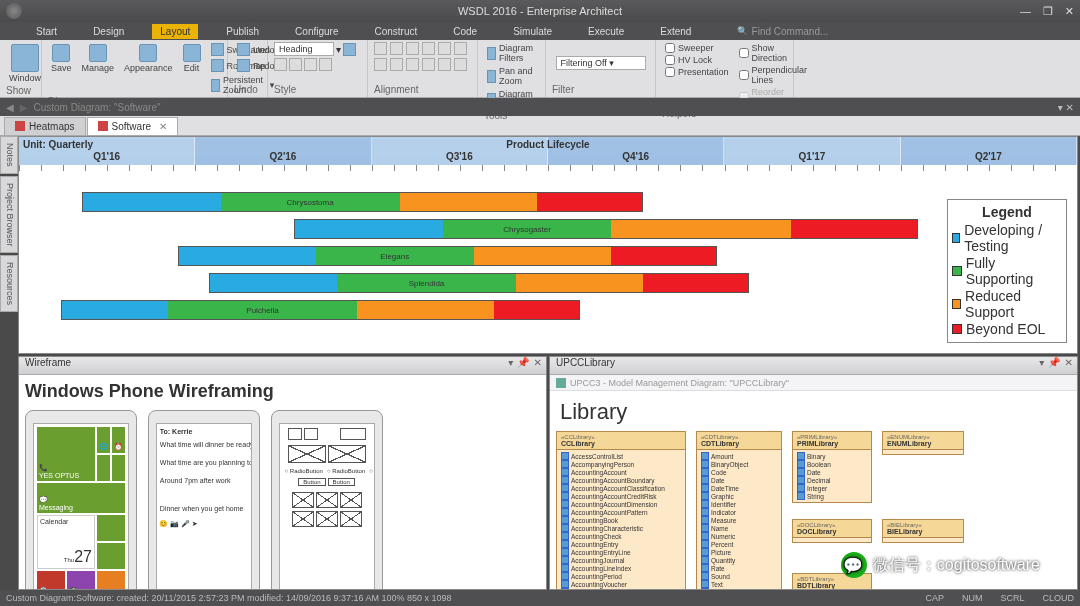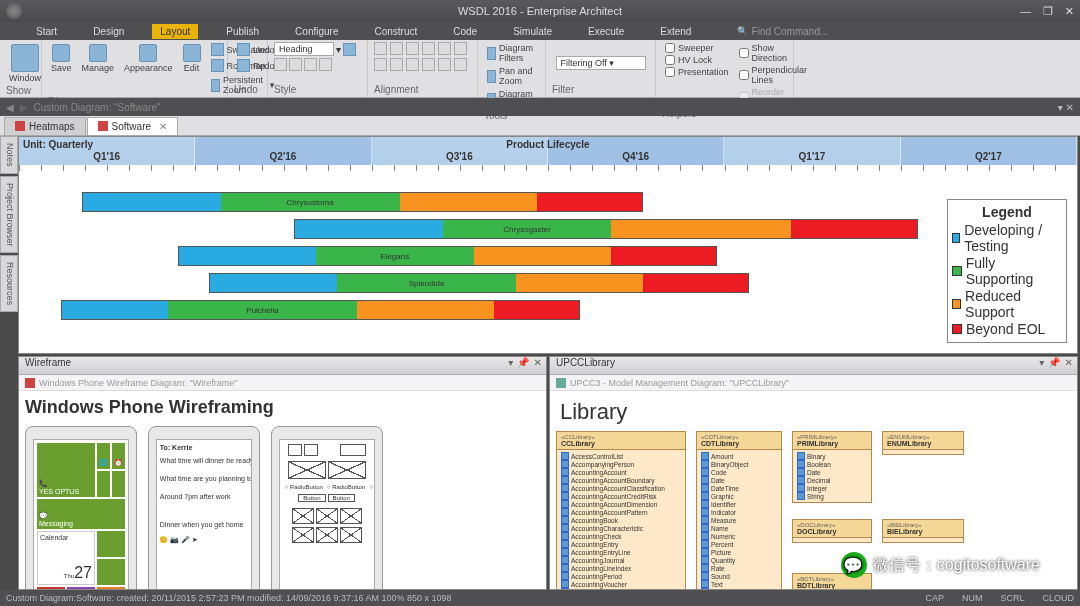--- a/index.html
+++ b/index.html
@@ -404,24 +404,20 @@
 
     <div class="panel">
       <div class="panelhdr">
           <span>Wireframe</span>
           <div class="pbtns">
             <span>▾</span>
             <span>📌</span>
             <span>✕</span>
           </div>
         </div>
-      <div class="panelsub">
-          <div class="pi"></div>
-          <span>Windows Phone Wireframe Diagram: "Wireframe"</span>
-        </div>
       <div class="panelbody">
         <div class="wftitle">Windows Phone Wireframing</div>
         <div style="white-space:nowrap">
           
           <div class="phone"><div class="scr">
             <div class="tiles">
               <div class="tile w2" style="min-height:34px">📞<br><span>YES OPTUS</span></div>
               <div style="display:grid;grid-template-columns:1fr 1fr;gap:2px">
                     <div class="tile">🌐</div>
                     <div class="tile">⏰</div>

